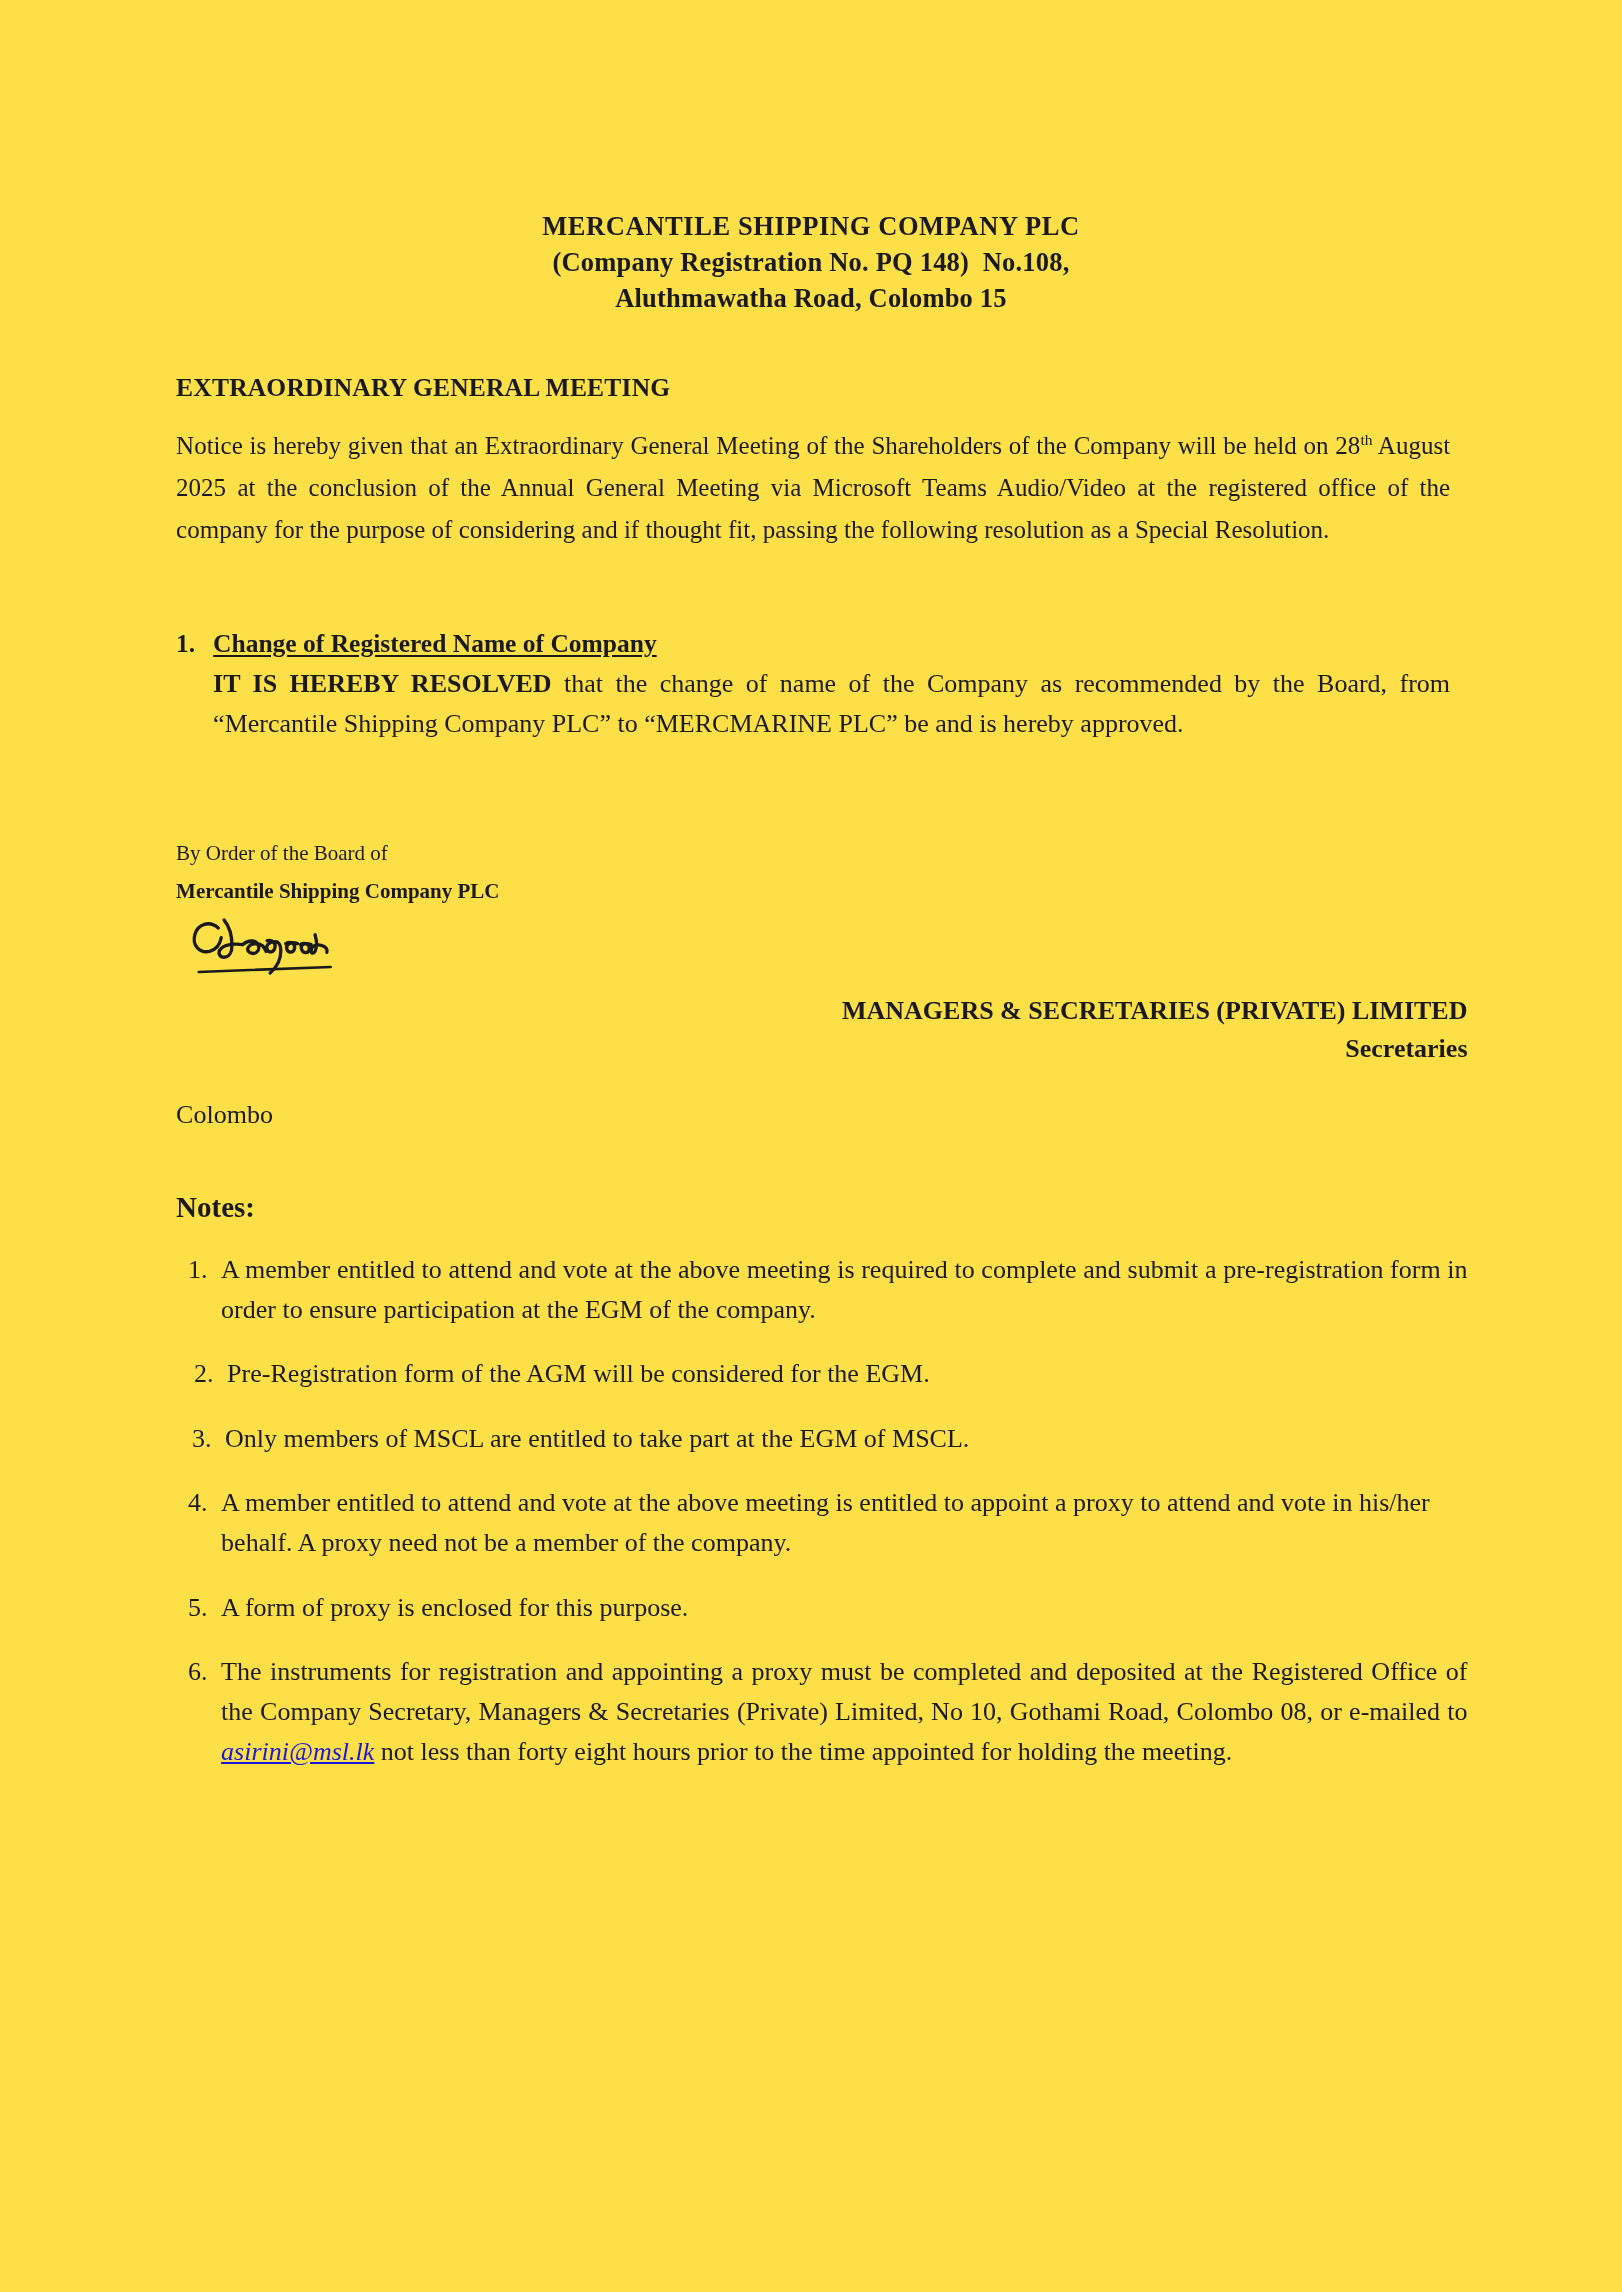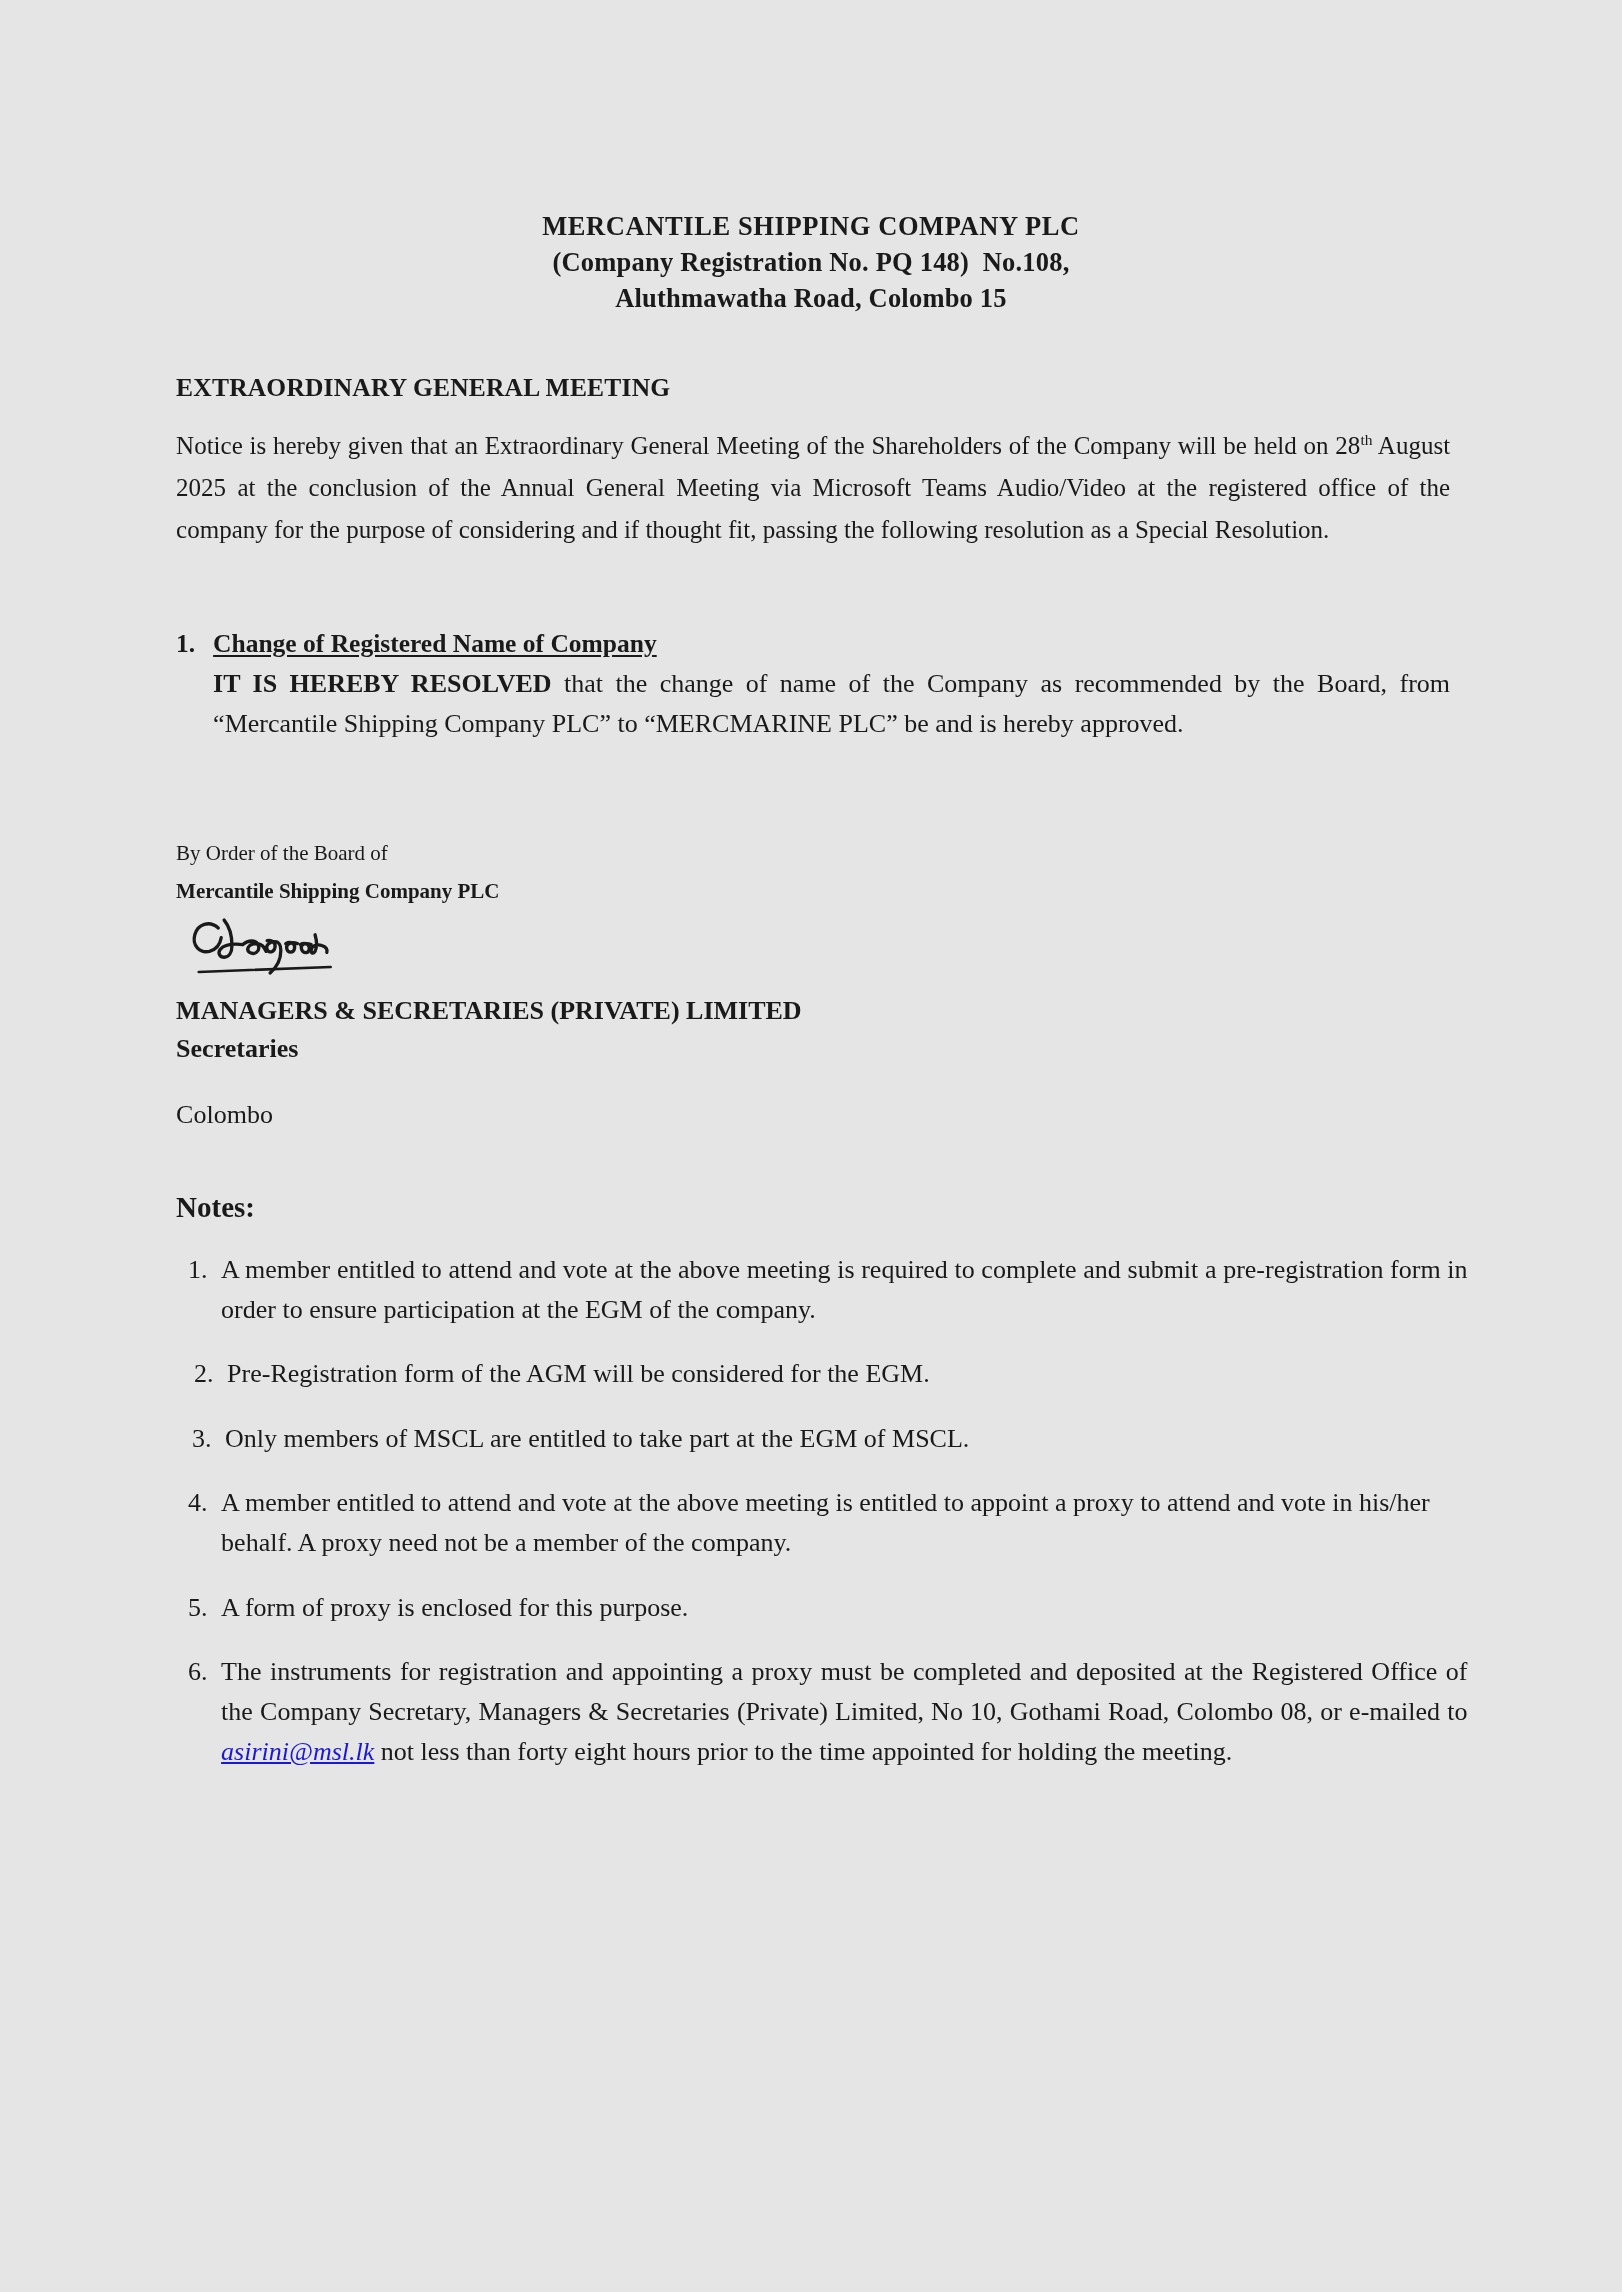--- a/index.html
+++ b/index.html
@@ -12,21 +12,21 @@
     height: 2293px;
     font-family: "Liberation Serif", "DejaVu Serif", serif;
     color: #1a1a1a;
     position: relative;
     overflow: hidden;
   }
   .page {
     position: relative;
     width: 1622px;
     height: 2293px;
-    background: #e5e5e5;
+    background: #fde047;
     box-sizing: border-box;
     padding: 0;
   }
 
   
   .doc-header {
     text-align: center;
     margin: 0;
     padding-top: 208px;
   }
@@ -119,20 +119,21 @@
     height: 67px;
     position: relative;
   }
   .signature svg { display: block; }
 
   .sig-names { margin-top: 11.8px; }
   .sig-names .line {
     font-size: 26px;
     line-height: 38px;
     font-weight: bold;
+    text-align: right;
   }
 
   .place-date { margin-top: 28px; }
   .place-date .line {
     font-size: 26px;
     line-height: 38px;
   }
 
   
   .notes-title {

